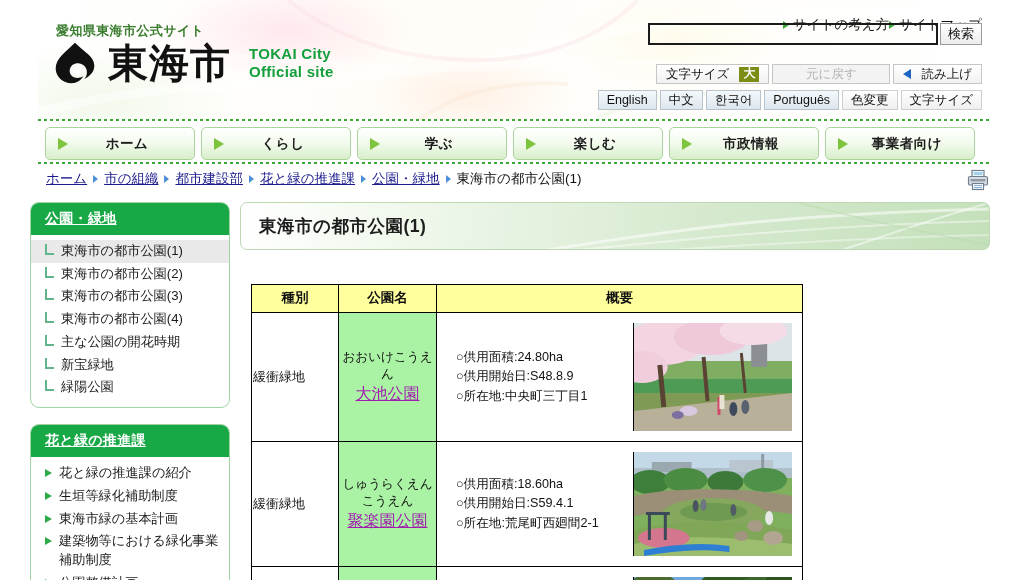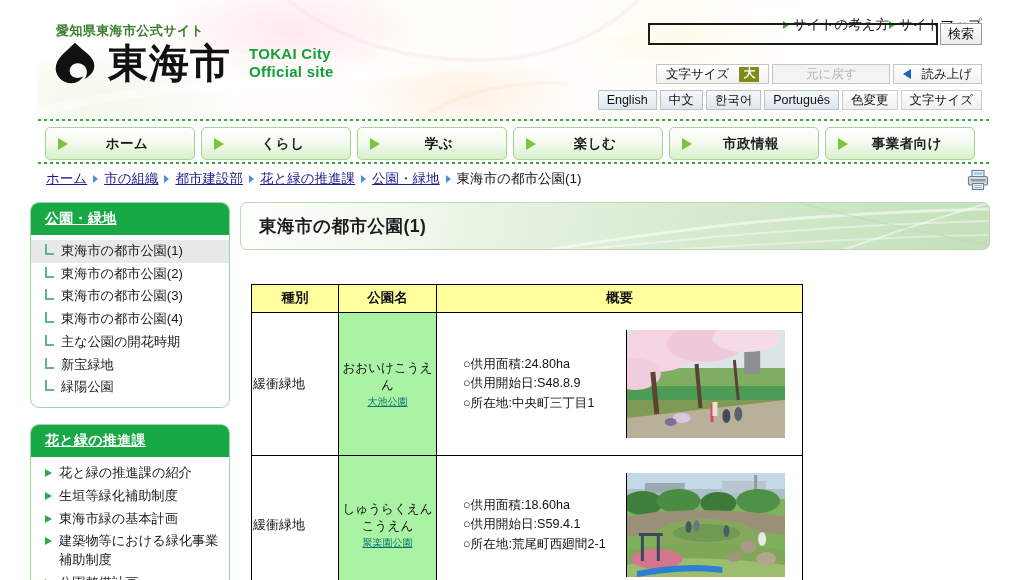--- a/index.html
+++ b/index.html
@@ -297,24 +297,24 @@
   td.name-cell {
     background: #aaf3a5;
     text-align: center;
     font-size: 12.6px; color: #111;
     line-height: 1.3;
     padding: 4px 3px;
   }
   td.name-cell .kana { display: block; }
   td.name-cell .kanji {
     display: block; margin-top: 2px;
-    text-decoration: underline; color: #0f766e; cursor: pointer;
-    font-size: 10px;
-  }
-  td.desc-cell { padding: 17px; border-radius: 24px; }
+    text-decoration: underline; color: #a21caf; cursor: pointer;
+    font-size: 16px;
+  }
+  td.desc-cell { padding: 10px; border-radius: 24px; }
   .desc-inner {
     display: flex; align-items: center; justify-content: space-between;
     height: 100%;
   }
   .desc-lines {
     padding: 8px 6px 8px 9px;
     font-size: 12.6px; color: #111; line-height: 1.52;
     white-space: nowrap;
   }
   .photo {

